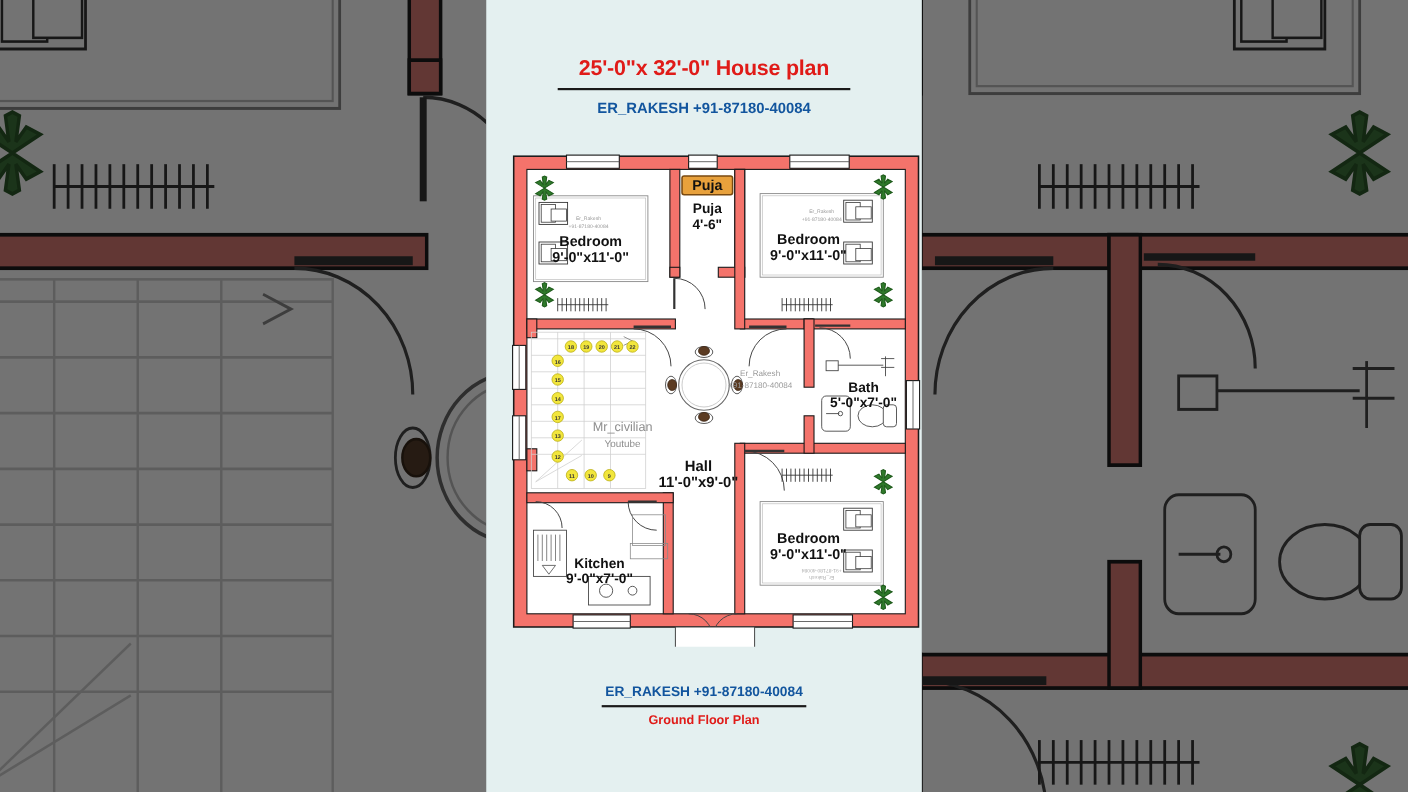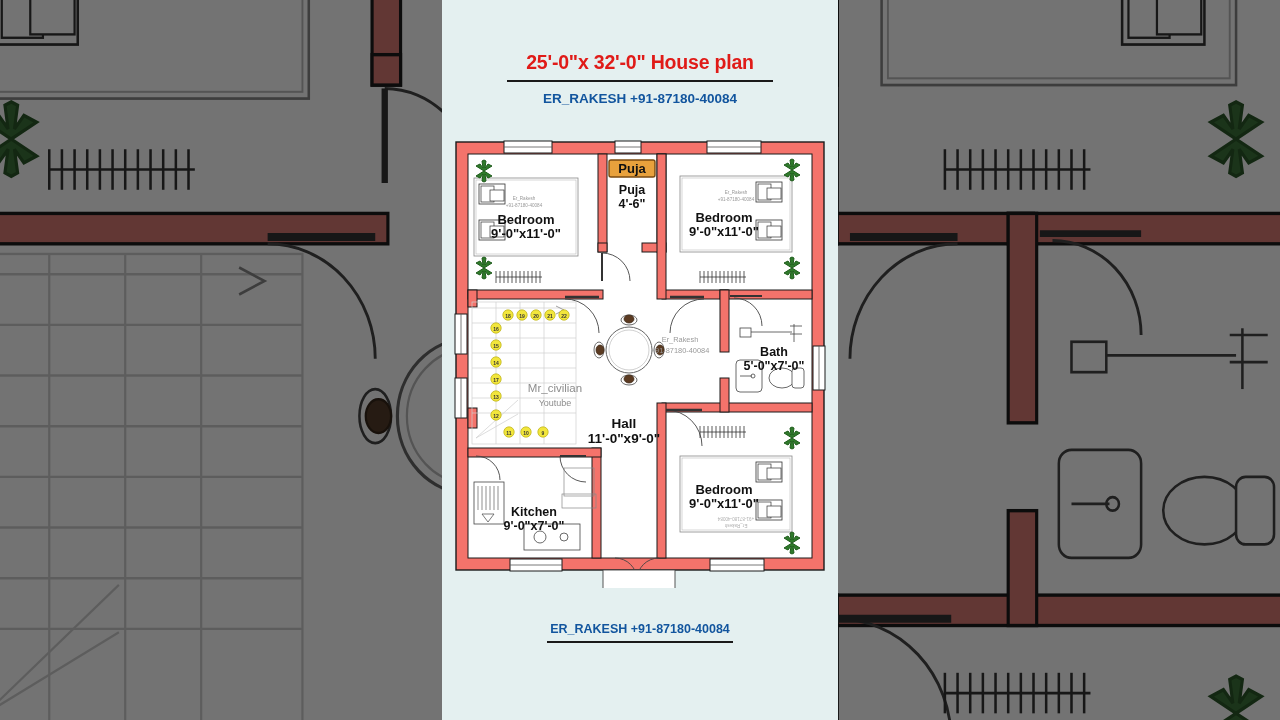--- a/index.html
+++ b/index.html
@@ -54,21 +54,21 @@
   .subtitle {
     text-align: center;
     color: #12559e;
     font-size: 13.5px;
     font-weight: bold;
     margin-top: 9px;
   }
 
   
   .plan-holder {
-    position: absolute; left: 10px; top: 138px;
+    position: absolute; left: 21px; top: 138px;
     width: 376px; height: 450px;
   }
   .plan-svg { display: block; width: 100%; height: 100%; }
 
   
   .footer { position: absolute; left: 0; right: 0; top: 622px; text-align: center; }
   .footer-line1 { color: #12559e; font-size: 12.5px; font-weight: bold; }
   .footer-rule { width: 186px; height: 2px; background: #1a1a1a; margin: 5px auto 0; }
   .footer-line2 { color: #e01b18; font-size: 11.5px; font-weight: bold; margin-top: 6px; }
 
@@ -458,15 +458,16 @@
           <text x="91" y="296.6" text-anchor="middle" font-size="5" font-weight="bold" fill="#333">9</text>
           </g>
       </g>
 
     </svg>
   </div>
 
   <div class="footer">
     <div class="footer-line1">ER_RAKESH +91-87180-40084</div>
     <div class="footer-rule"></div>
+    <div class="footer-line2">Ground Floor Plan</div>
   </div>
 
 </div>
 
 </body></html>

